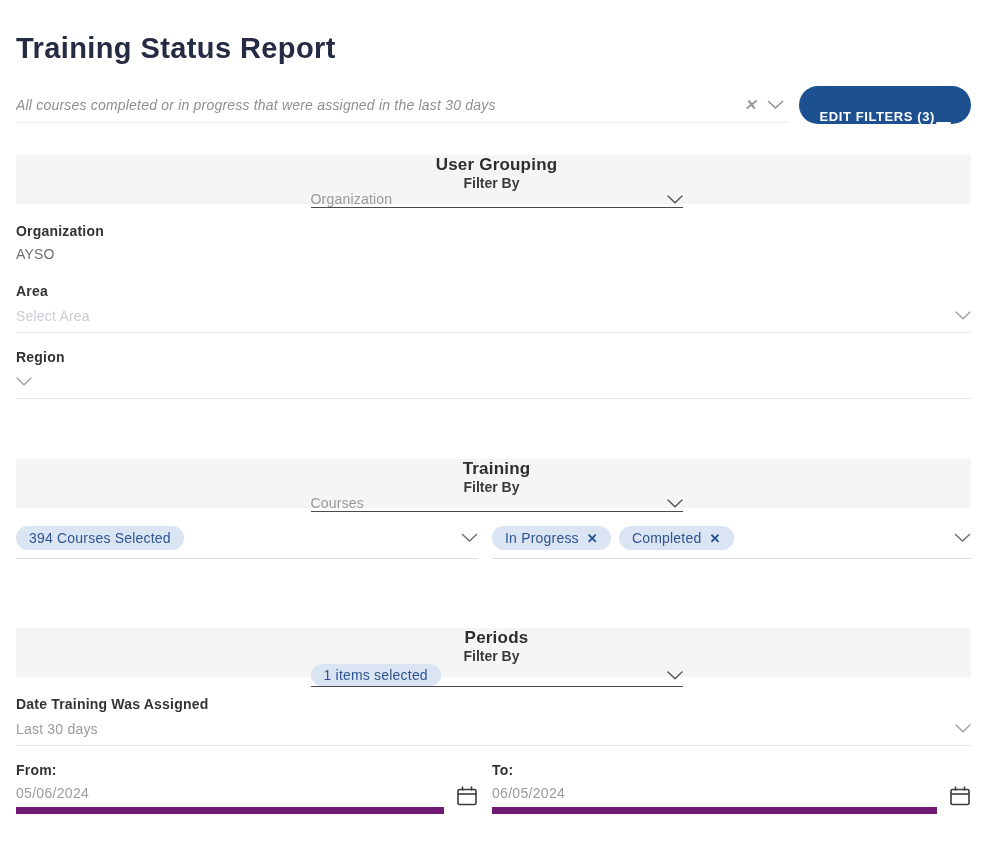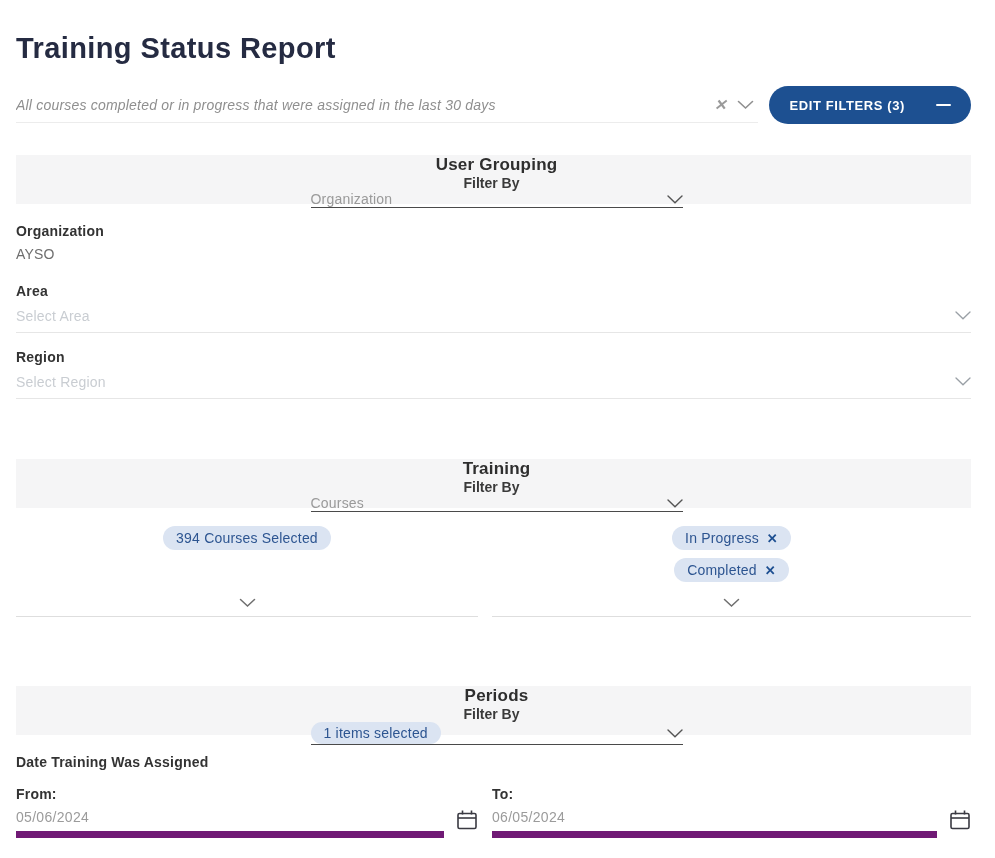--- a/index.html
+++ b/index.html
@@ -59,23 +59,23 @@
     min-width:168px;
     border:none;
     border-radius:19px;
     background:#1d5091;
     color:#ffffff;
     font-family:"Liberation Sans", sans-serif;
     font-size:13px;
     font-weight:bold;
     letter-spacing:0.6px;
     display:flex;
-    align-items:center;
+    align-items:flex-end;
     justify-content:center;
-    gap:31px;
+    gap:1px;
     padding:0 20px;
     cursor:pointer;
   }
   .minus-icon {
     display:inline-block;
     width:15px;
     height:2px;
     background:#ffffff;
     border-radius:1px;
   }
@@ -171,21 +171,20 @@
     font-size:13px;
     cursor:pointer;
   }
   .chips-row { margin-top:18px; display:flex; }
   .dropdown-half {
     display:flex;
     align-items:center;
     border-bottom:1px solid #dedede;
     padding-bottom:8px;
     gap:8px;
-    flex-direction:column;
   }
   .dropdown-half .spacer { flex:1; }
   .half-left  { width:462px; margin-right:14px; }
   .half-right { flex:1; }
 
   
   .dates-row { margin-top:16px; display:flex; }
   .date-col-left  { width:462px; margin-right:14px; }
   .date-col-right { flex:1; }
   .date-input-row { display:flex; align-items:center; }
@@ -255,21 +254,20 @@
     <span class="placeholder-light">Select Area</span>
     <span class="chevron">
       <svg width="16" height="9" viewBox="0 0 16 9">
           <polyline points="1,1 8,7.8 15,1" fill="none" stroke="#9aa0a6" stroke-width="1.3" stroke-linecap="round"></polyline>
         </svg>
     </span>
   </div>
 
   <div class="field-label mt-16">Region</div>
   <div class="select-row">
-    <span class="placeholder-light">Select Region</span>
     <span class="chevron">
       <svg width="16" height="9" viewBox="0 0 16 9">
           <polyline points="1,1 8,7.8 15,1" fill="none" stroke="#9aa0a6" stroke-width="1.3" stroke-linecap="round"></polyline>
         </svg>
     </span>
   </div>
 
   <div class="section-bar mt-60">
     <div class="section-title">Training</div>
     <span class="filter-by-label">Filter By</span>
@@ -323,20 +321,28 @@
       <span style="flex:1;"></span>
       <span class="chevron">
         <svg width="16" height="9" viewBox="0 0 16 9">
             <polyline points="1,1 8,7.8 15,1" fill="none" stroke="#555" stroke-width="1.4" stroke-linecap="round"></polyline>
           </svg>
       </span>
     </div>
   </div>
 
   <div class="field-label mt-19">Date Training Was Assigned</div>
+  <div class="select-row">
+    <span class="value-gray">Last 30 days</span>
+    <span class="chevron">
+      <svg width="16" height="9" viewBox="0 0 16 9">
+          <polyline points="1,1 8,7.8 15,1" fill="none" stroke="#9aa0a6" stroke-width="1.3" stroke-linecap="round"></polyline>
+        </svg>
+    </span>
+  </div>
 
   <div class="dates-row">
     <div class="date-col-left">
       <div class="field-label">From:</div>
       <div class="date-input-row">
         <div class="date-value-box">
           <span>05/06/2024</span>
         </div>
         <span class="cal-icon">
           <svg width="22" height="22" viewBox="0 0 22 22" fill="none" stroke="#3a3a42" stroke-width="1.6">

